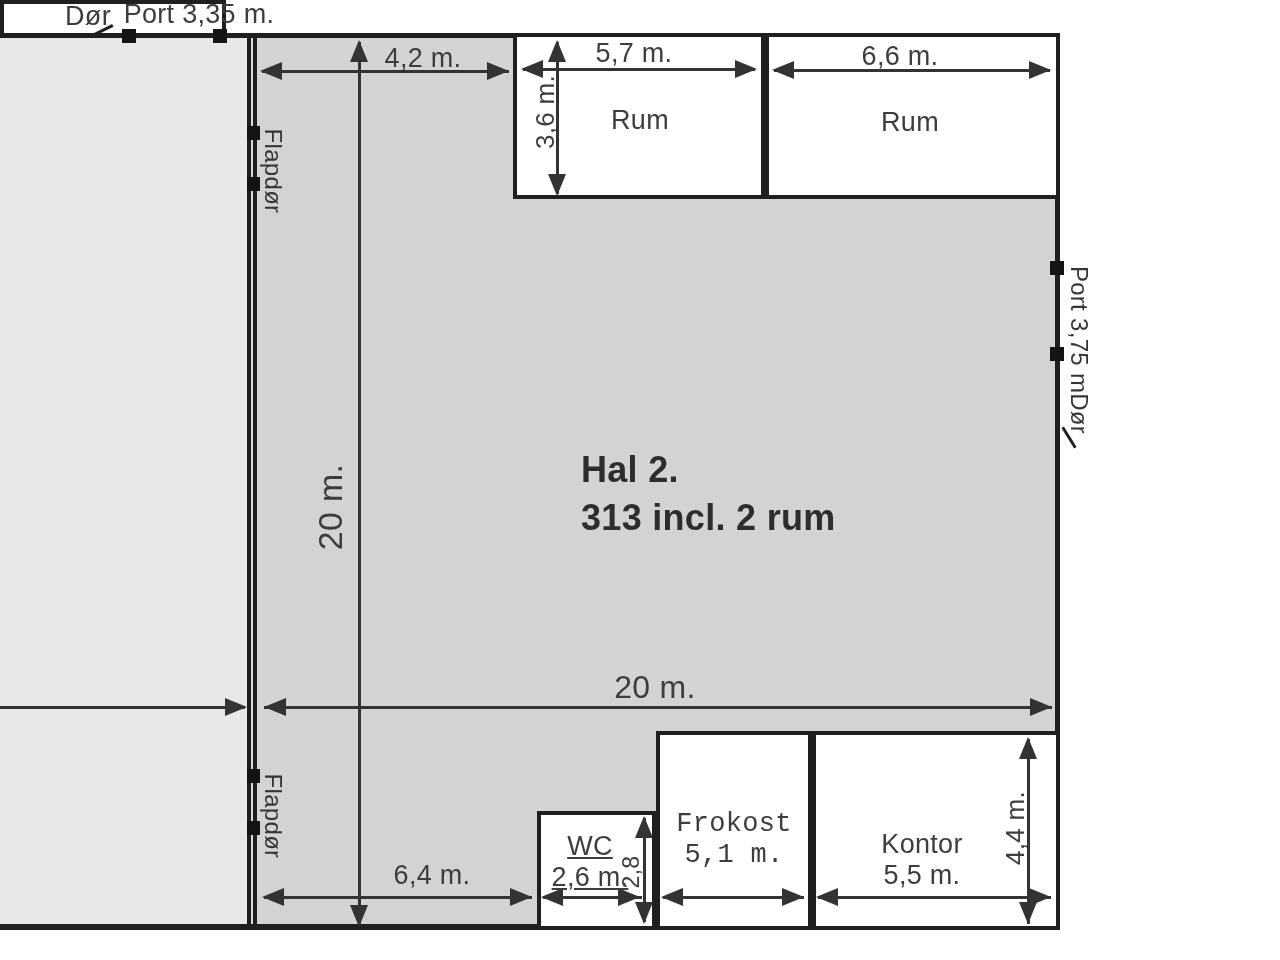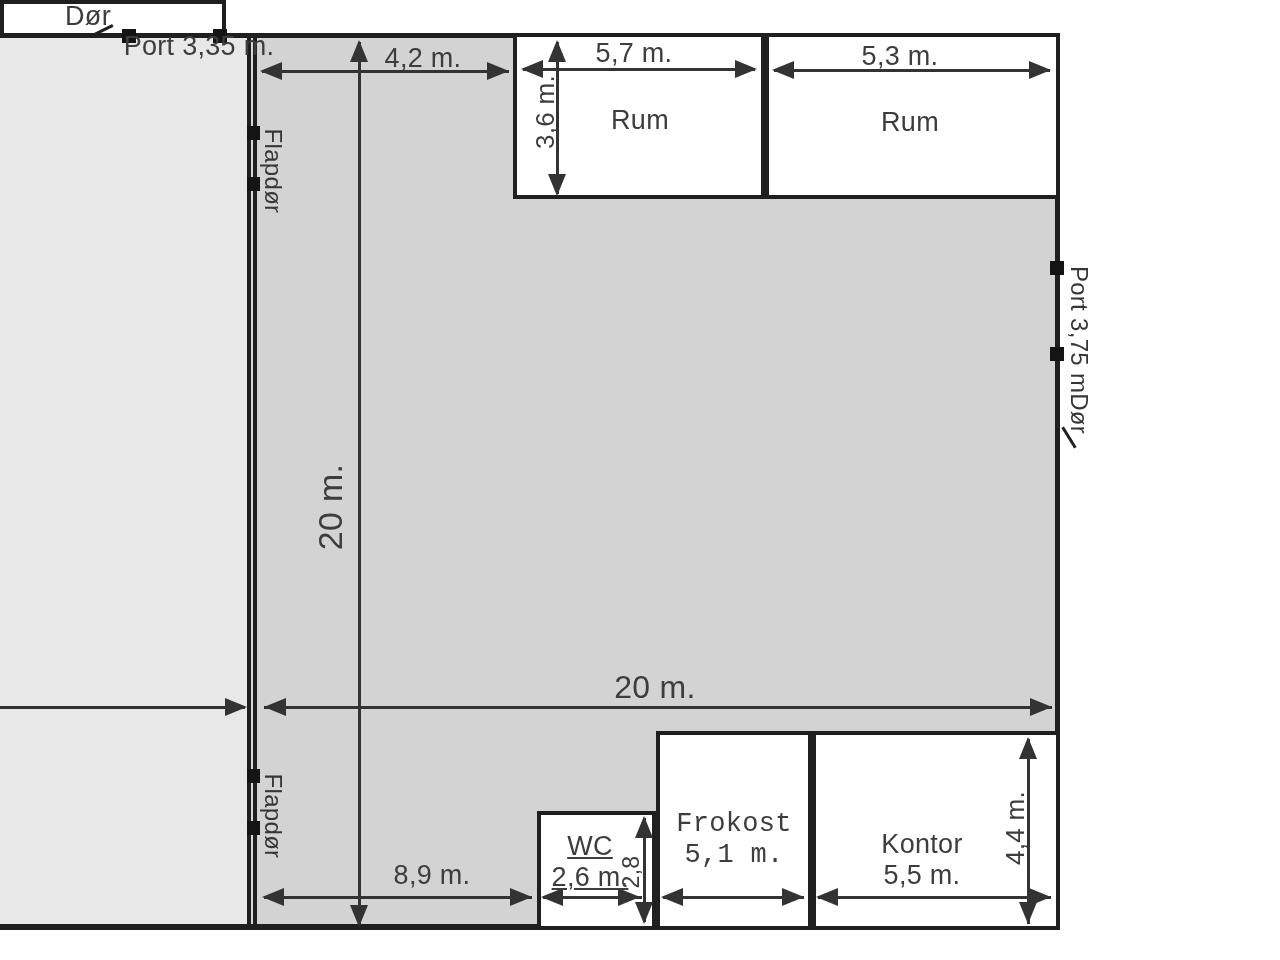--- a/index.html
+++ b/index.html
@@ -111,47 +111,51 @@
   <div class="ar l" style="left:661px;top:888px;"></div>
   <div class="ar r" style="left:782px;top:888px;"></div>
   <div class="ar l" style="left:816px;top:888px;"></div>
   <div class="ar r" style="left:1029px;top:888px;"></div>
   <div class="ar u" style="left:635px;top:816px;"></div>
   <div class="ar d" style="left:635px;top:902px;"></div>
   <div class="ar u" style="left:1019px;top:737px;"></div>
   <div class="ar d" style="left:1019px;top:902px;"></div>
 
   <div class="lb" id="lb-door-top" style="left:88px;top:16px;">Dør</div>
-  <div class="lb" id="lb-port-top" style="left:199px;top:14px;margin-top:32px;">Port 3,35 m.</div>
+  <div class="lb" id="lb-port-top" style="left:199px;top:14px;">Port 3,35 m.</div>
 
   <div class="lb cw" id="lb-flap-top" style="left:273px;top:171px;">Flapdør</div>
   <div class="lb cw" id="lb-flap-bottom" style="left:273px;top:816px;">Flapdør</div>
 
   <div class="lb cw" id="lb-port-right" style="left:1079px;top:350px;"><span>Port 3,75 m</span><span>Dør</span></div>
 
   <div class="lb" id="lb-d42" style="left:410px;top:58px;margin-left:13px;">4,2 m.</div>
   <div class="lb" id="lb-d57" style="left:634px;top:53px;">5,7 m.</div>
   <div class="lb ccw" id="lb-d36" style="left:545px;top:112px;">3,6 m.</div>
-  <div class="lb" id="lb-d66" style="left:900px;top:56px;">5,3 m.</div>
+  <div class="lb" id="lb-d66" style="left:900px;top:56px;">6,6 m.</div>
   <div class="lb ccw" id="lb-d20" style="left:330px;top:507px;">20 m.</div>
   <div class="lb" id="lb-d18" style="left:655px;top:687px;">20 m.</div>
-  <div class="lb" id="lb-d54" style="left:432px;top:875px;">8,9 m.</div>
+  <div class="lb" id="lb-d54" style="left:432px;top:875px;">6,4 m.</div>
   <div class="lb ccw" id="lb-d28" style="left:631px;top:872px;">2,8</div>
   <div class="lb ccw" id="lb-d44" style="left:1015px;top:828px;">4,4 m.</div>
 
   <div class="lb" id="lb-rum1" style="left:640px;top:120px;">Rum</div>
   <div class="lb" id="lb-rum2" style="left:910px;top:122px;">Rum</div>
 
   <div class="lb two" id="lb-wc" style="left:590px;top:862px;text-decoration:underline;">
     <div>WC</div>
     <div>2,6 m.</div>
   </div>
   <div class="lb two" id="lb-frokost" style="left:734px;top:840px;font-family:Liberation Mono, monospace;">
     <div>Frokost</div>
     <div>5,1 m.</div>
   </div>
   <div class="lb two" id="lb-kontor" style="left:922px;top:860px;">
     <div>Kontor</div>
     <div>5,5 m.</div>
   </div>
 
+  <div id="lb-title">
+    <div>Hal 2.</div>
+    <div>313 incl. 2 rum</div>
+  </div>
 
 </div>
 
 </body></html>

